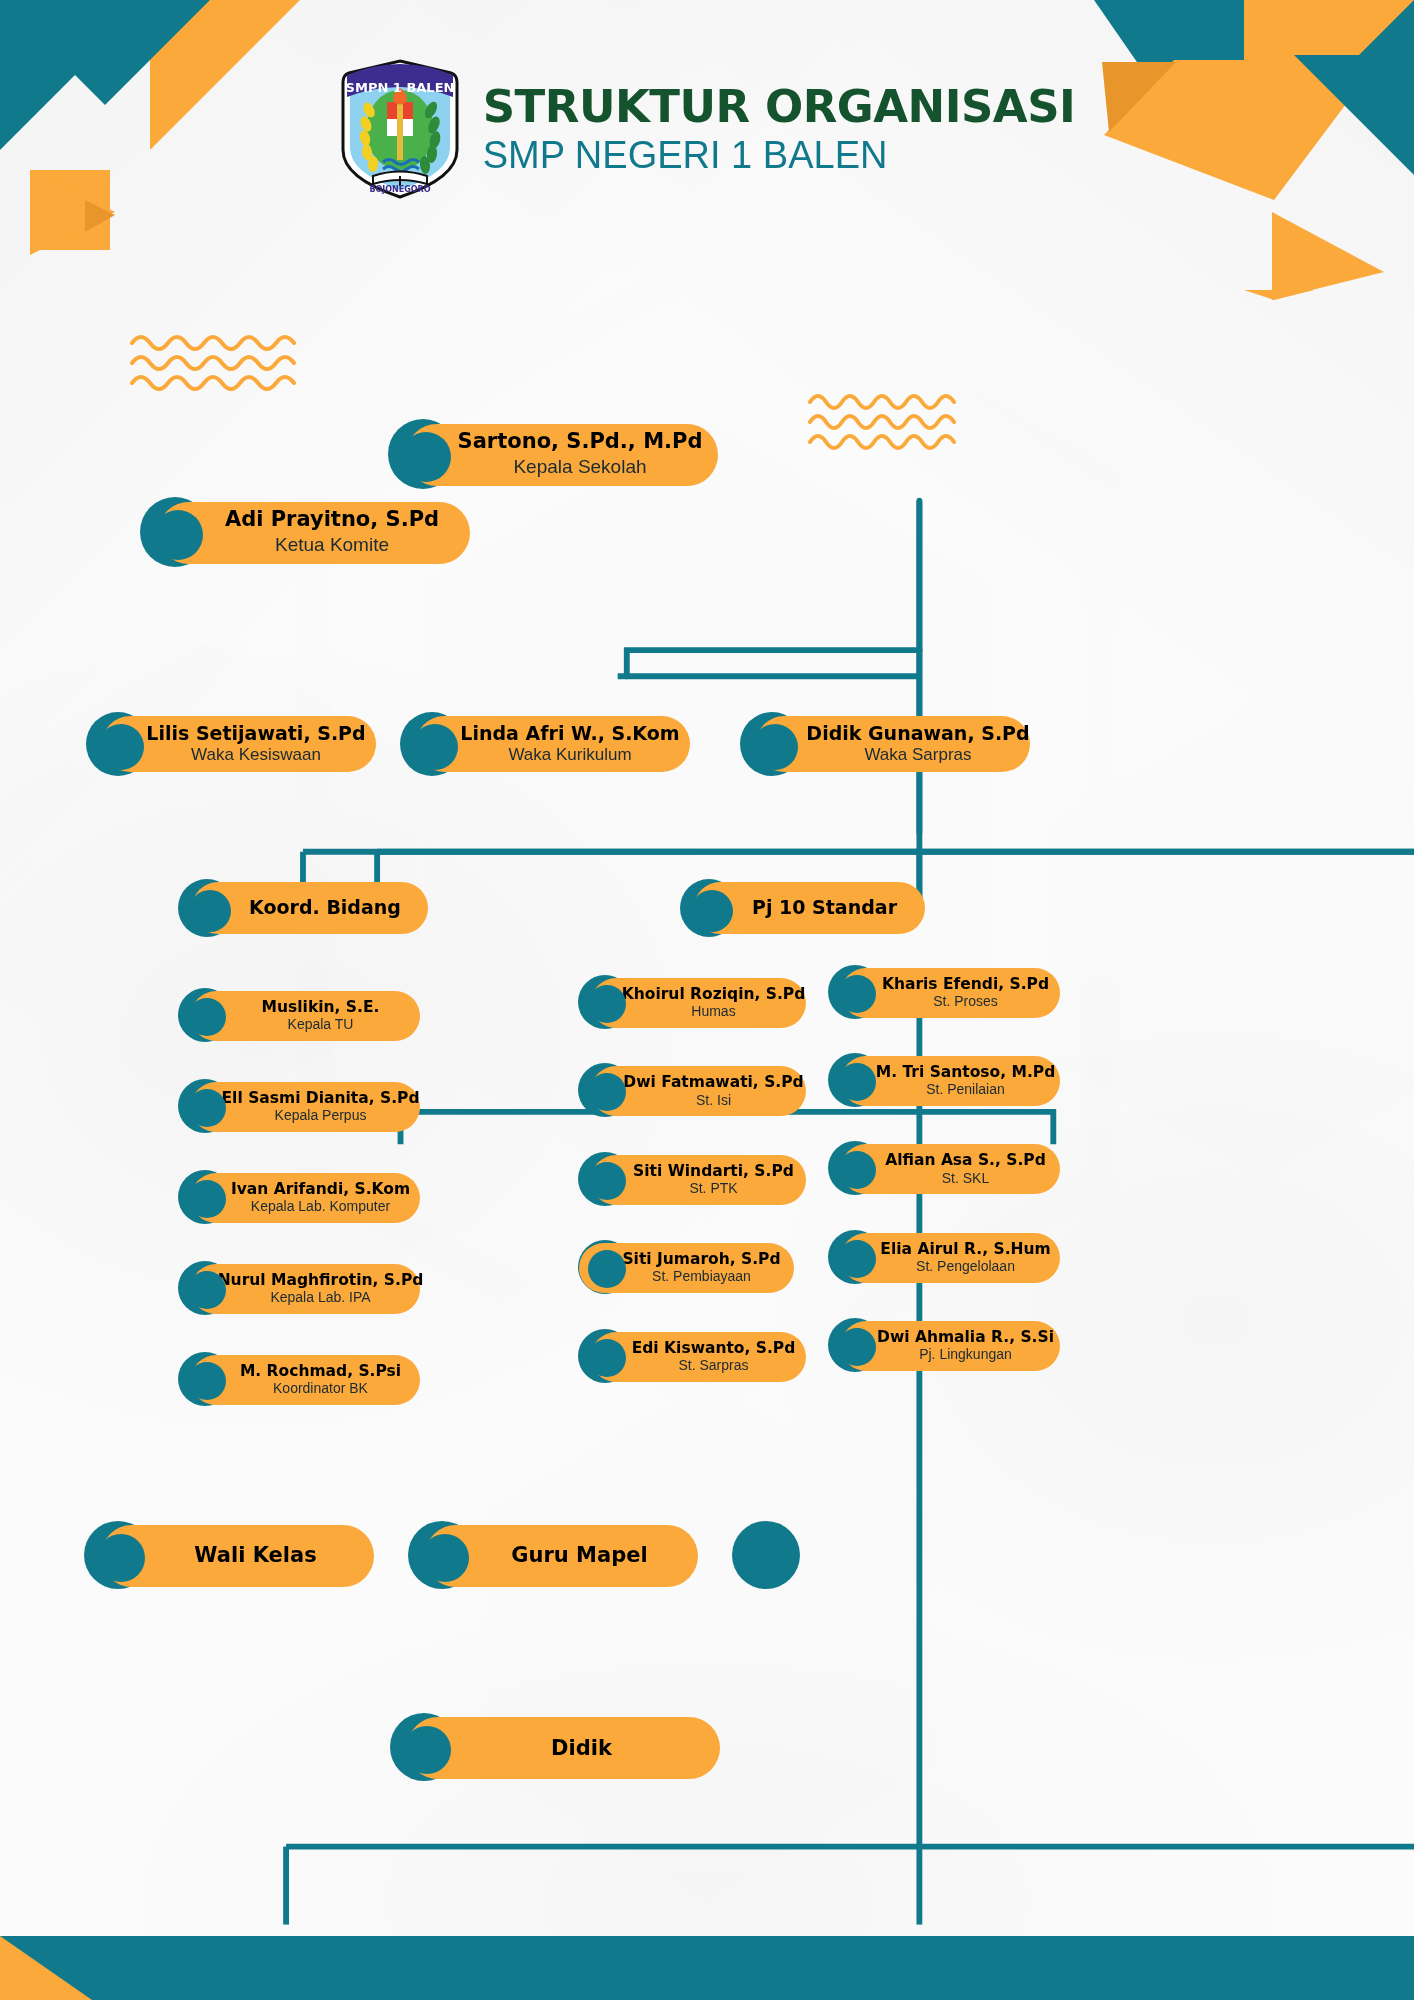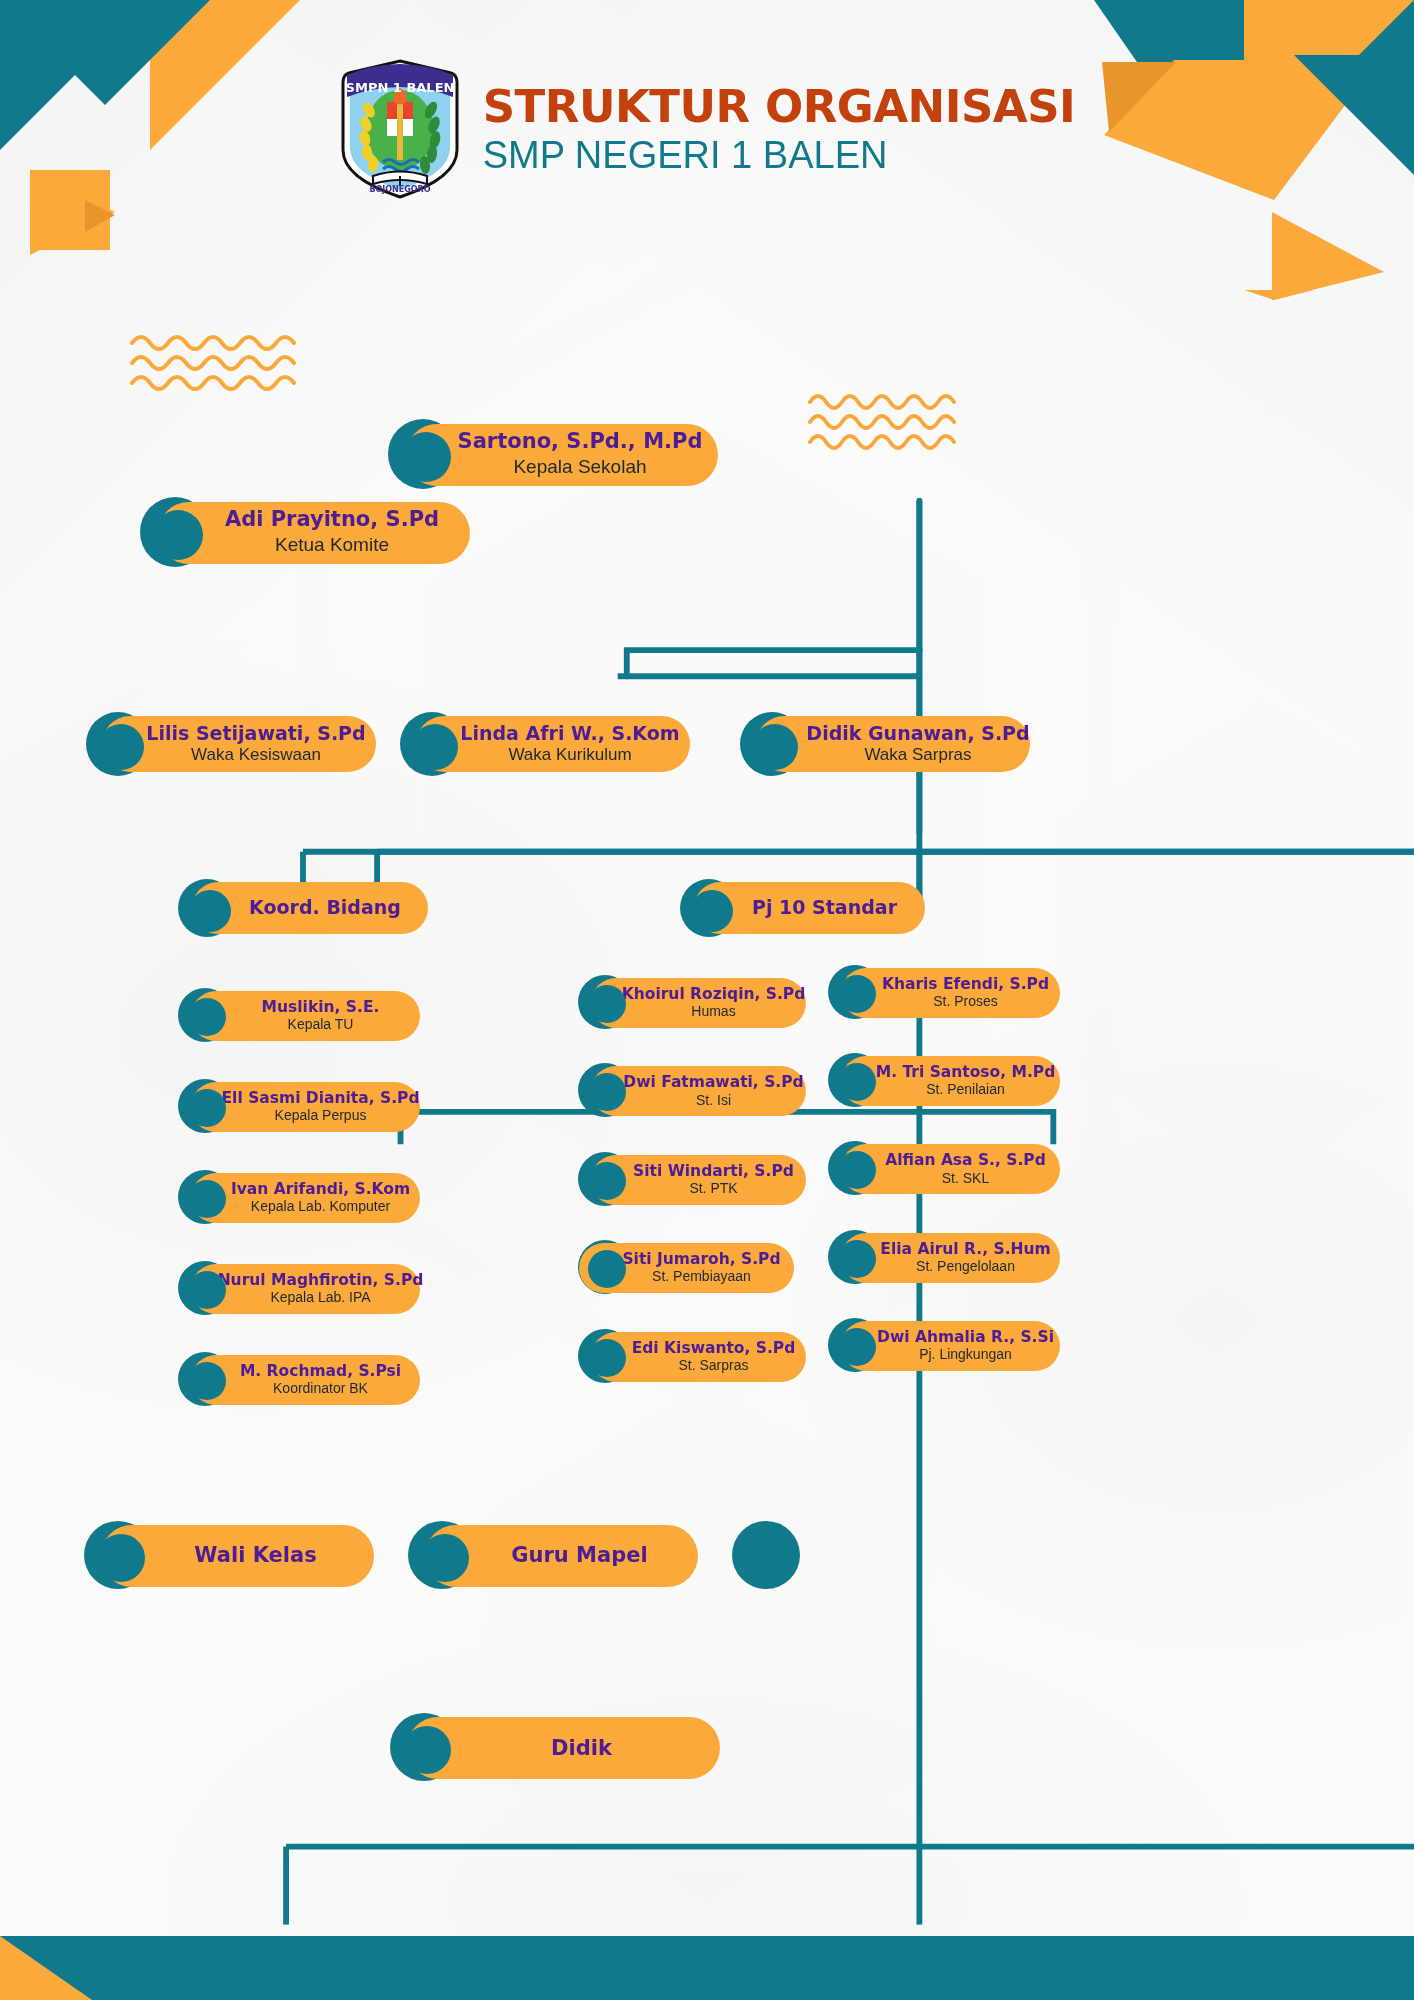--- a/index.html
+++ b/index.html
@@ -22,38 +22,38 @@
   
   #footer-bar{position:absolute;left:0;right:0;bottom:0;height:64px;background:#11798C;z-index:3;}
   #footer-accent{position:absolute;left:0;bottom:0;width:0;height:0;
      border-left:92px solid #FBA93A;border-top:64px solid transparent;z-index:4;}
 
   
   #header{position:absolute;top:58px;left:0;width:100%;z-index:6;
      display:flex;align-items:center;justify-content:center;gap:22px;}
   #logo{width:122px;height:142px;position:relative;flex:0 0 auto;}
   #title-block{display:flex;flex-direction:column;line-height:1;}
-  #title-main{font-size:45px;font-weight:bold;color:#c2410c;letter-spacing:-0.5px;
+  #title-main{font-size:45px;font-weight:bold;color:#14532d;letter-spacing:-0.5px;
      font-family:"DejaVu Sans", sans-serif;}
   #title-sub{font-size:38px;color:#11798C;letter-spacing:0px;margin-top:7px;
      font-family:"Liberation Sans", sans-serif;}
 
   
   .waves{position:absolute;z-index:5;}
 
   
   #wires{position:absolute;inset:0;z-index:4;}
 
   
   .node{position:absolute;z-index:6;}
   .node .ring{position:absolute;border-radius:50%;background:#11798C;}
   .node .pill{position:absolute;background:#FBA93A;border-radius:999px;
      display:flex;flex-direction:column;align-items:center;justify-content:center;}
   .node .dot{position:absolute;border-radius:50%;background:#11798C;}
-  .nm{color:#4c1d95;font-weight:bold;font-family:"DejaVu Sans", sans-serif;
+  .nm{color:#000000;font-weight:bold;font-family:"DejaVu Sans", sans-serif;
      white-space:nowrap;line-height:1.12;}
   .rl{color:#1B2A33;font-family:"Liberation Sans", sans-serif;white-space:nowrap;line-height:1.2;}
 
   
   .big .pill{height:62px;}
   .big .nm{font-size:21px;}
   .big .rl{font-size:19px;margin-top:2px;}
   .mid .pill{height:56px;}
   .mid .nm{font-size:19px;}
   .mid .rl{font-size:17px;margin-top:1px;}

